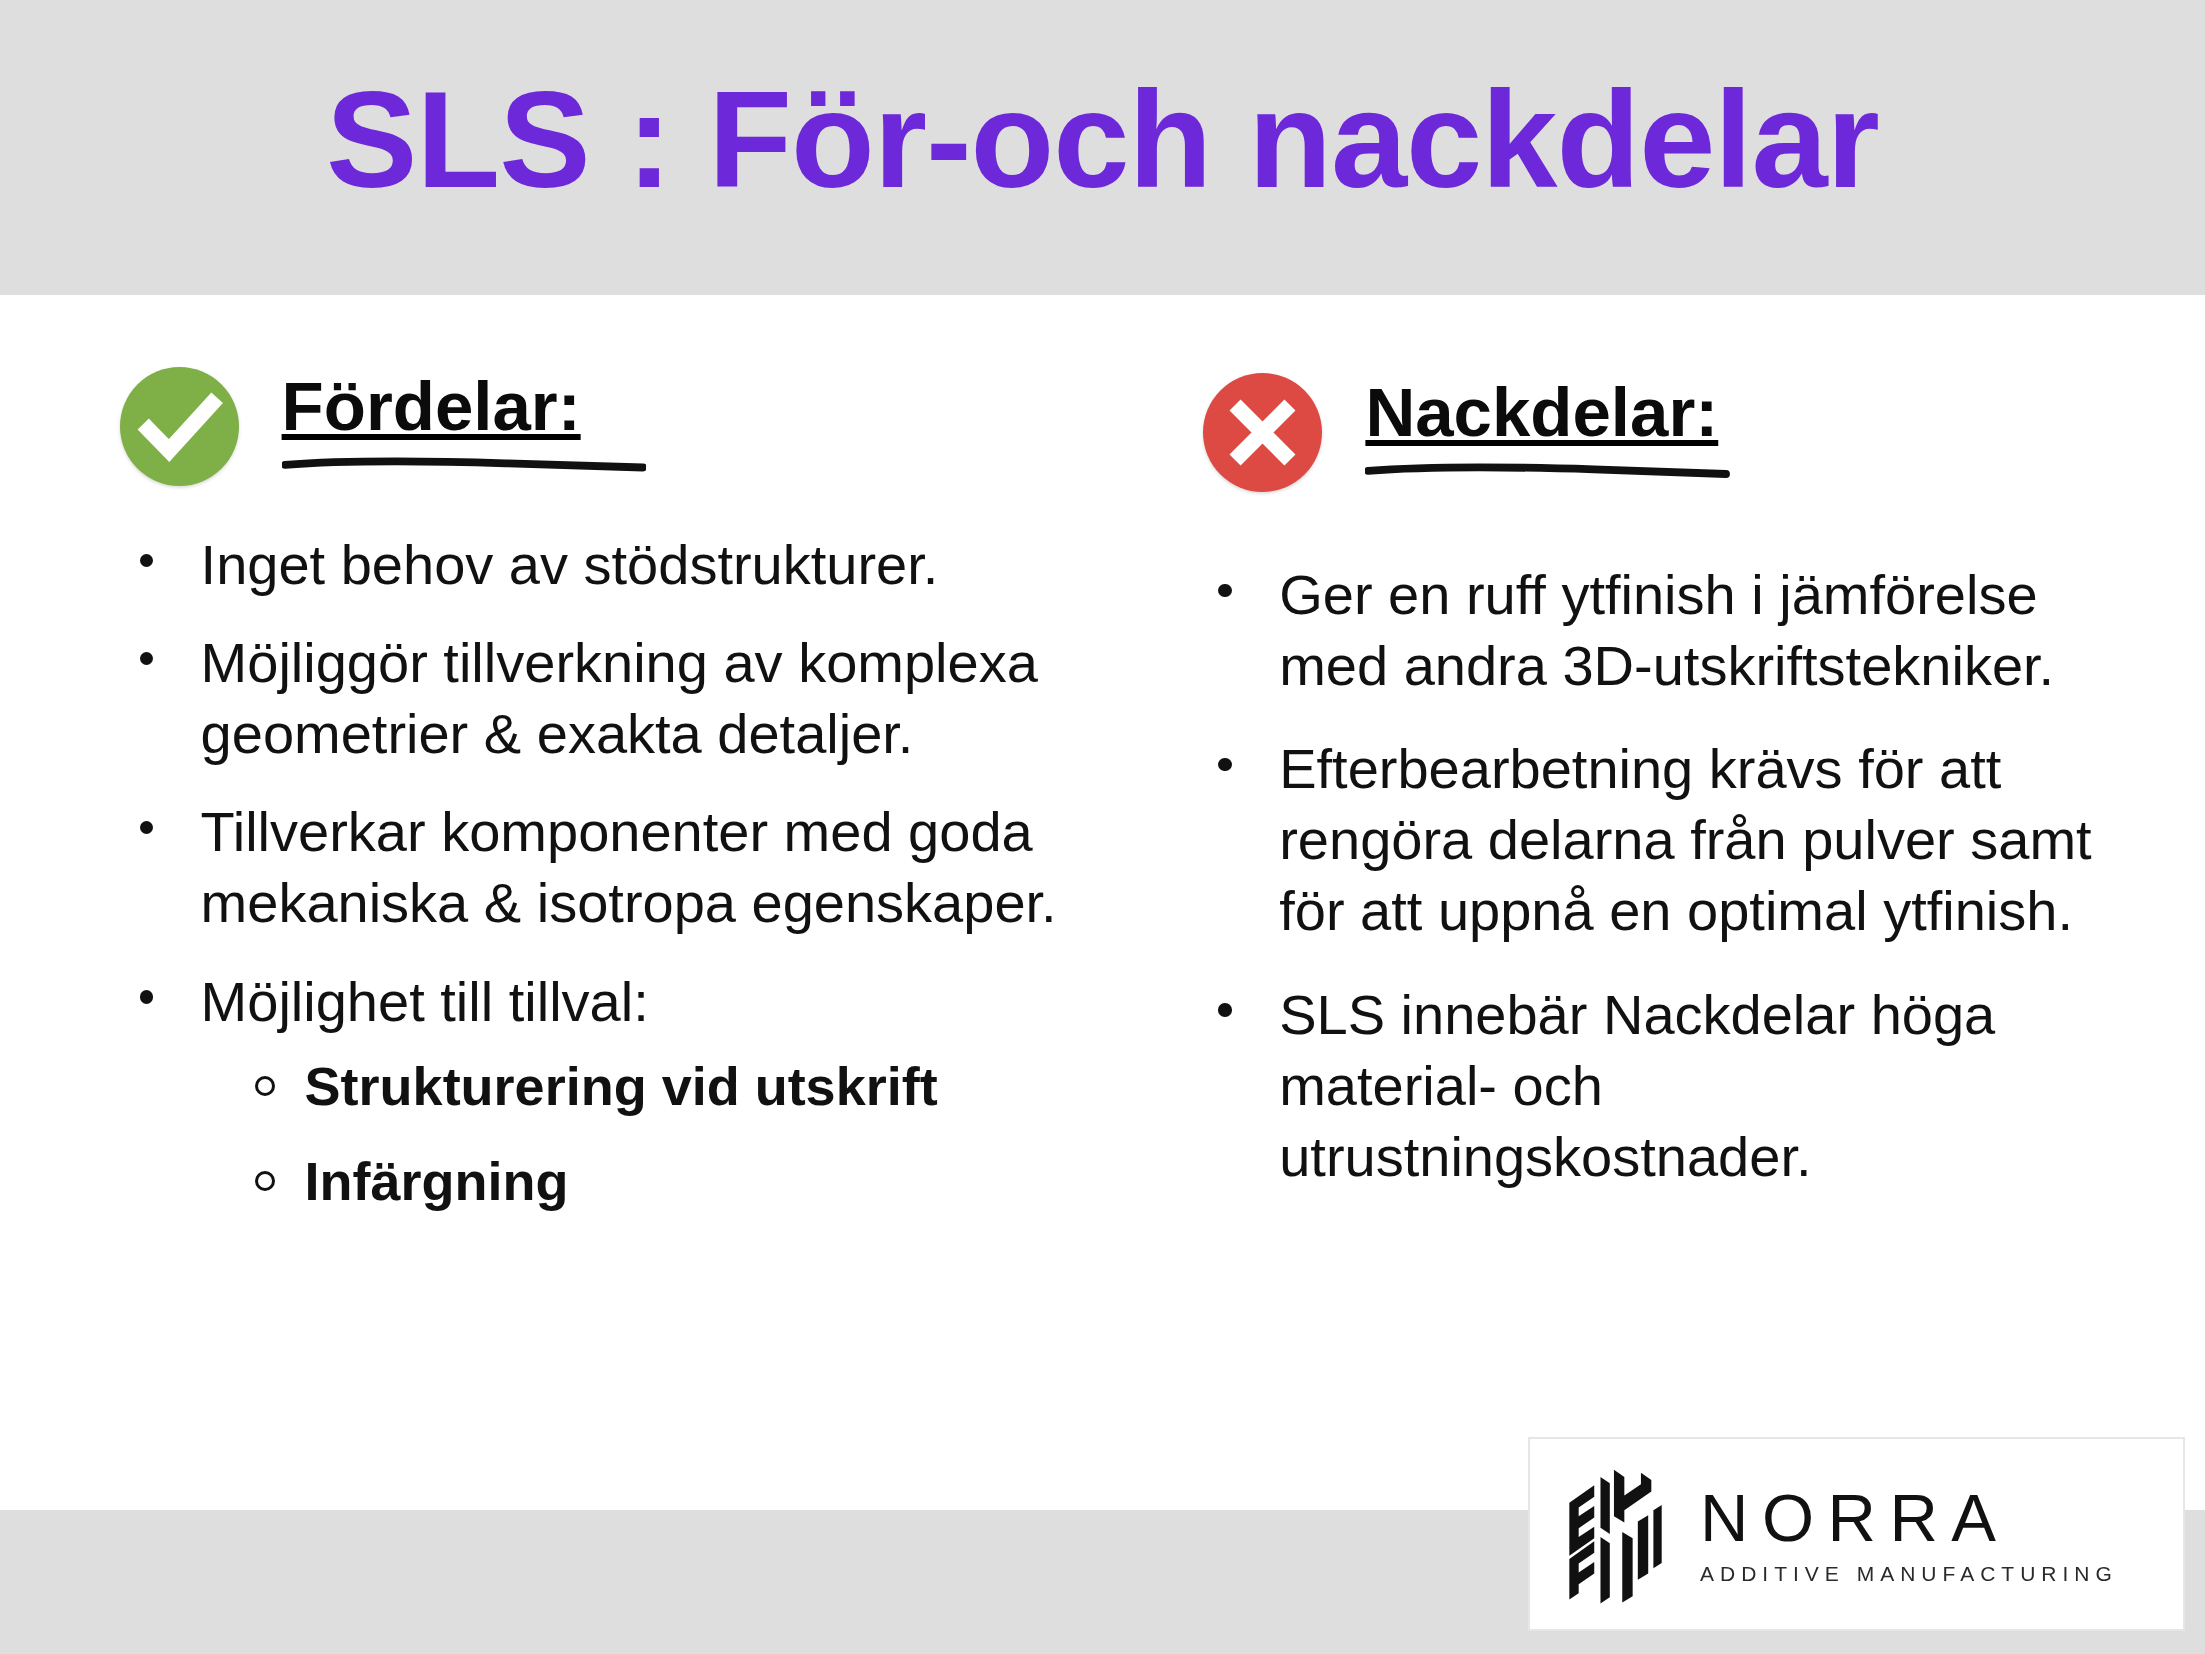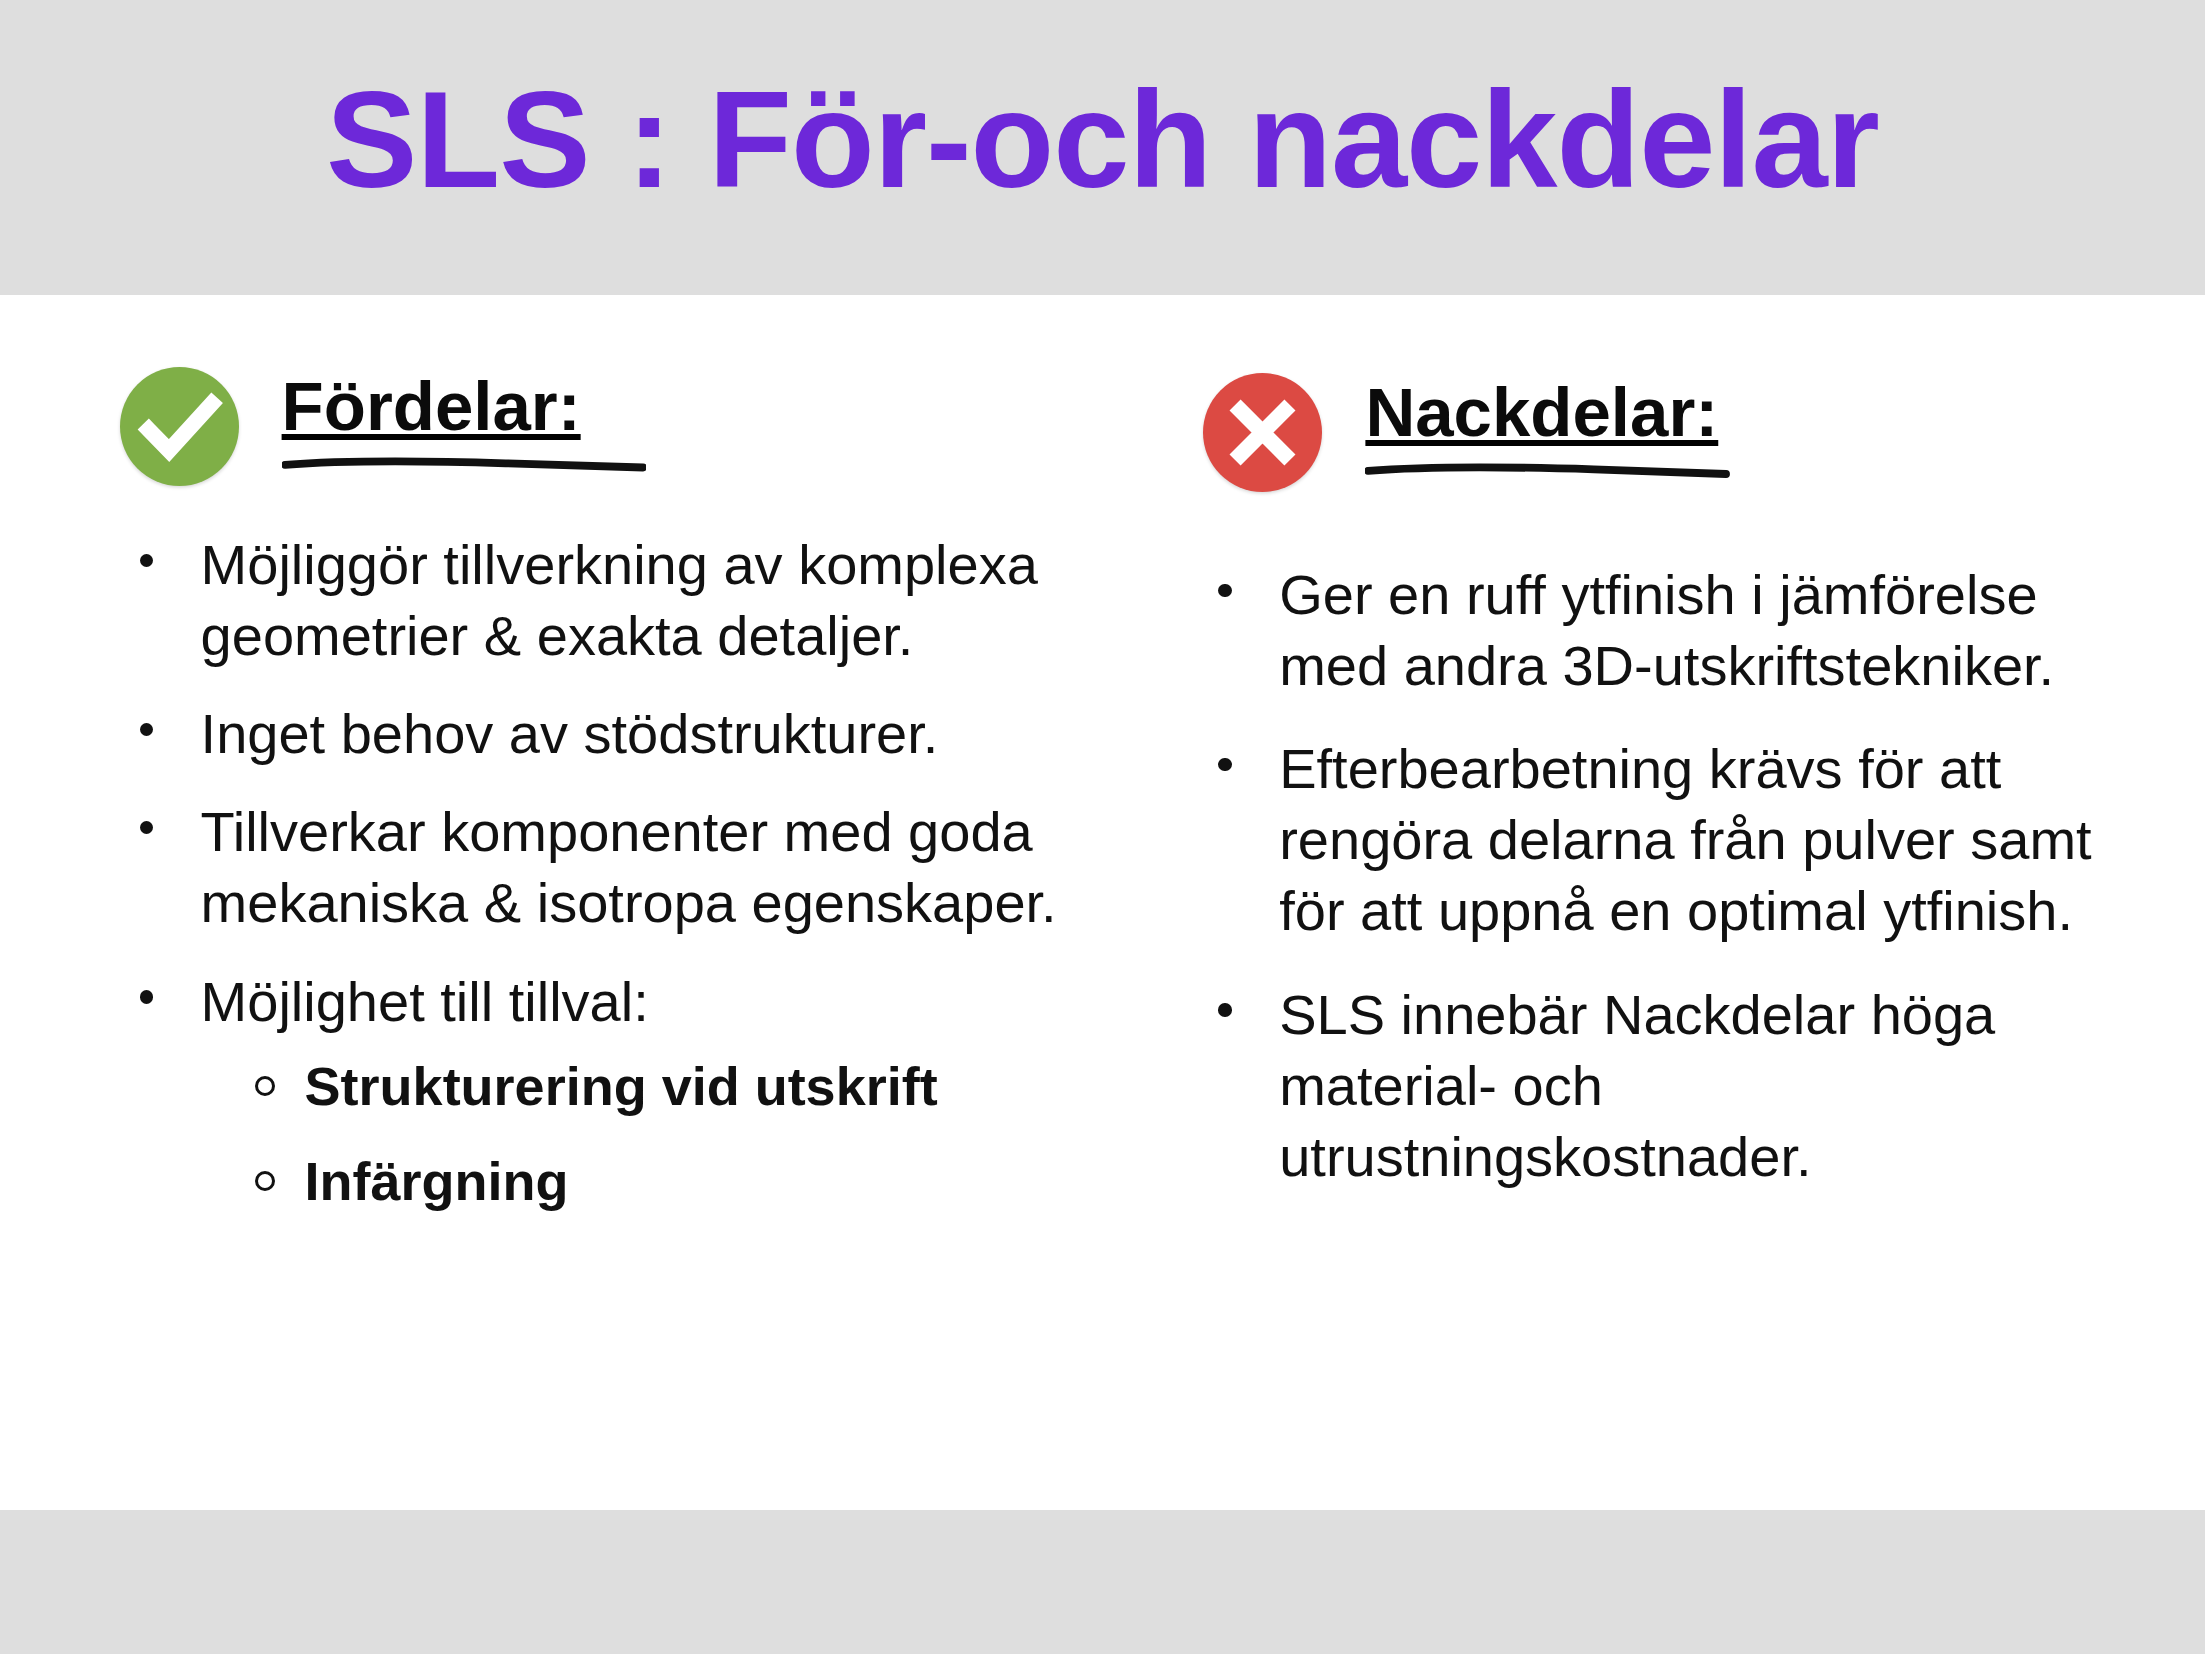--- a/index.html
+++ b/index.html
@@ -225,26 +225,26 @@
         <svg class="head-underline" viewBox="0 0 700 34" preserveAspectRatio="none" xmlns="http://www.w3.org/2000/svg">
           <path d="M6,19 C120,10 300,12 430,16 C530,19 630,22 694,24" fill="none" stroke="#111111" stroke-width="15" stroke-linecap="round"></path>
         </svg>
       </div>
     </div>
 
     <div class="bullets left">
 
       <div class="li">
         <span class="dot"></span>
+        <span>Inget behov av stödstrukturer.</span>
+      </div>
+
+      <div class="li">
+        <span class="dot"></span>
         <span>Möjliggör tillverkning av komplexa geometrier &amp; exakta detaljer.</span>
-      </div>
-
-      <div class="li">
-        <span class="dot"></span>
-        <span>Inget behov av stödstrukturer.</span>
       </div>
 
       <div class="li">
         <span class="dot"></span>
         <span>Tillverkar komponenter med goda mekaniska &amp; isotropa egenskaper.</span>
       </div>
 
       <div class="li">
         <span class="dot"></span>
         <span>Möjlighet till tillval:</span>
@@ -295,15 +295,37 @@
       <div class="li">
         <span class="dot"></span>
         <span>SLS innebär Nackdelar höga material- och utrustningskostnader.</span>
       </div>
 
     </div>
   </div>
 
   <div class="footer-band"></div>
 
+  <div class="logo-box">
+    <svg class="logo-mark" viewBox="0 0 212 268" xmlns="http://www.w3.org/2000/svg">
+      <g fill="#111111">
+
+        <path d="M18,74 L66,40 L66,62 L36,83 L36,100 L66,80 L66,102 L36,123 L36,140 L66,120 L66,142 L18,176 Z"></path>
+        <path d="M18,182 L66,148 L66,170 L36,191 L36,208 L66,188 L66,210 L36,231 L36,248 L18,260 Z"></path>
+
+        <path d="M78,24 L96,36 L96,134 L78,122 Z"></path>
+        <path d="M78,140 L96,152 L96,256 L78,268 Z"></path>
+
+        <path d="M104,10 L124,24 L124,60 L156,38 L156,16 L176,30 L176,52 L124,88 L124,112 L104,100 Z"></path>
+
+        <path d="M120,130 L140,142 L140,254 L120,266 Z"></path>
+        <path d="M150,110 L170,98 L170,210 L150,222 Z"></path>
+        <path d="M180,88 L196,78 L196,190 L180,200 Z"></path>
+      </g>
+    </svg>
+    <div class="logo-words">
+      <div class="logo-name">NORRA</div>
+      <div class="logo-tag">ADDITIVE MANUFACTURING</div>
+    </div>
+  </div>
 
 </div>
 
 
 </body></html>

